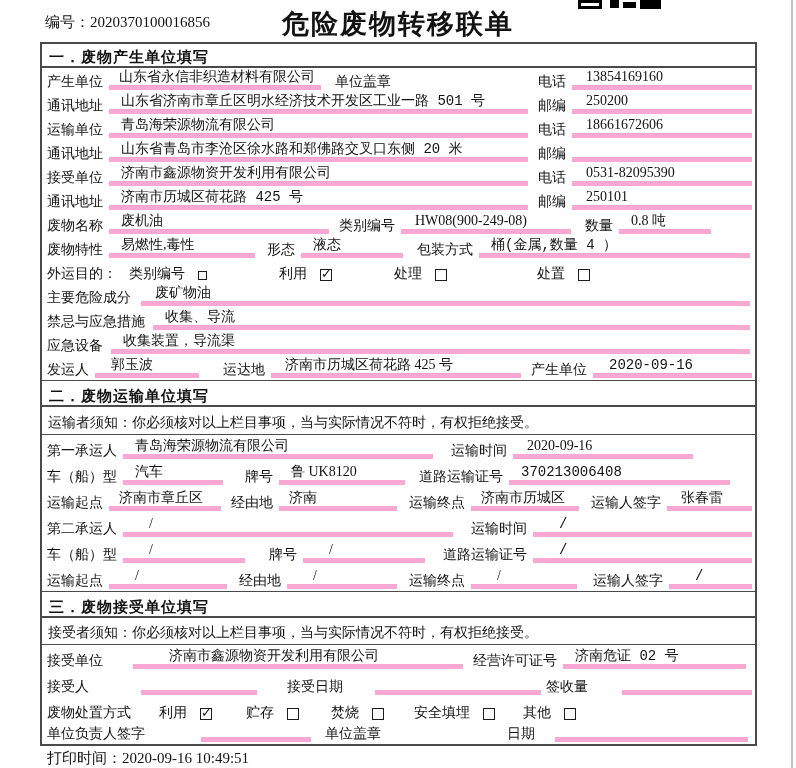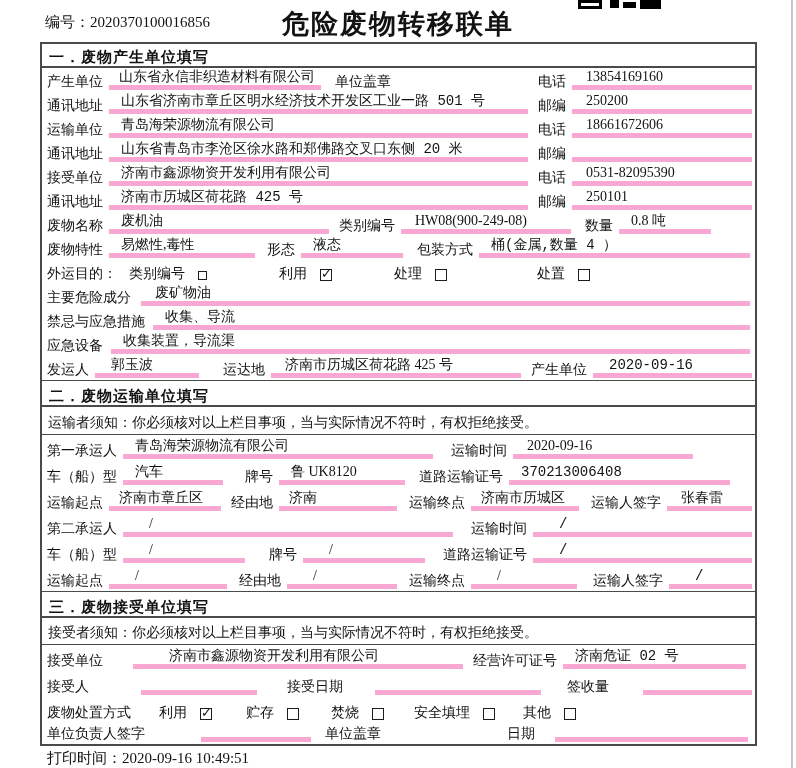--- a/index.html
+++ b/index.html
@@ -250,21 +250,21 @@
     <span class="f" style="width:330px;margin-left:24px;padding-left:36px">济南市鑫源物资开发利用有限公司</span>
     <span class="l" style="margin-left:10px">经营许可证号</span>
     <span class="f fx" style="margin-right:6px;padding-left:12px">济南危证 02 号</span>
   </div>
 
   <div class="r r26">
     <span class="l">接受人</span>
     <span class="f" style="width:116px;margin-left:46px"></span>
     <span class="l" style="margin-left:30px">接受日期</span>
     <span class="f" style="width:166px;margin-left:26px"></span>
-    <span class="l" style="margin-left:26px">签收量</span>
+    <span class="l" style="margin-left:5px">签收量</span>
     <span class="f fx" style="margin-left:28px"></span>
   </div>
 
   <div class="r r26">
     <span class="l">废物处置方式</span>
     <span class="opt" style="margin-left:22px">
       <span class="l">利用</span>
       <span class="cb" data-checked="true"></span>
     </span>
     <span class="opt" style="margin-left:34px">

